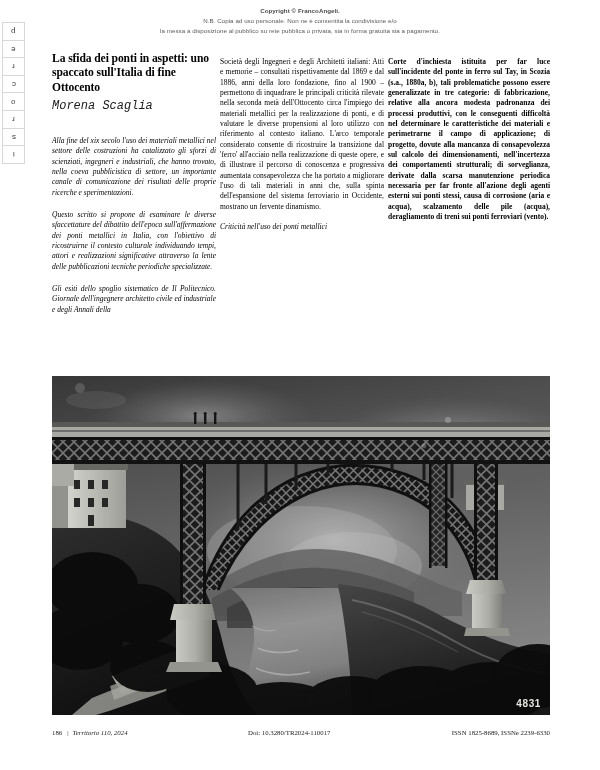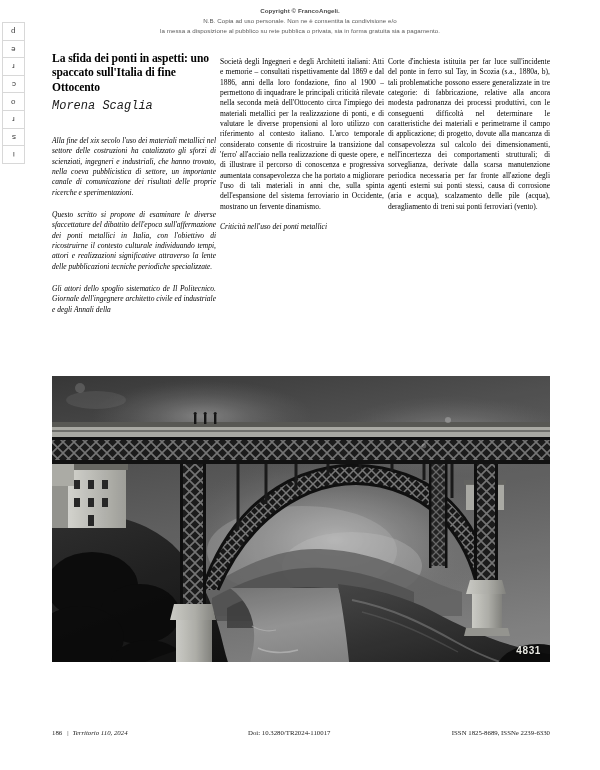--- a/index.html
+++ b/index.html
@@ -103,29 +103,29 @@
   .col .sub {
     font-style: italic;
     margin-top: 10px;
     margin-bottom: 0px;
     font-size: 7.5px;
   }
   .col .sub + p { margin-top: 0; }
 
   #col1 { left: 52px;  top: 136px; font-style: italic; }
   #col2 { left: 220px; top: 57px;  }
-  #col3 { left: 388px; top: 57px;  width: 162px; }
+  #col3 { left: 388px; top: 57px;  width: 162px; font-weight: bold; }
 
   
   .figure {
     position: absolute;
     left: 52px;
     top: 376px;
     width: 498px;
-    height: 286px;
+    height: 339px;
     overflow: hidden;
     background: #2b2b2b;
   }
   .figure svg { display: block; width: 498px; height: 339px; }
   .fig-number {
     position: absolute;
     right: 9px;
     bottom: 6px;
     font-family: "Liberation Sans", sans-serif;
     font-size: 10px;
@@ -200,21 +200,21 @@
 <div class="article">
 
   <div class="title-block">
     <h1 class="art-title">La sfida dei ponti in aspetti: uno spaccato sull'Italia di fine Ottocento</h1>
     <div class="art-author">Morena Scaglia</div>
   </div>
 
   <div class="col" id="col1">
     <p>Alla fine del xix secolo l'uso dei materiali metallici nel settore delle costruzioni ha catalizzato gli sforzi di scienziati, ingegneri e industriali, che hanno trovato, nella coeva pubblicistica di settore, un importante canale di comunicazione dei risultati delle proprie ricerche e sperimentazioni.</p>
     <p>Questo scritto si propone di esaminare le diverse sfaccettature del dibattito dell'epoca sull'affermazione dei ponti metallici in Italia, con l'obiettivo di ricostruirne il contesto culturale individuando tempi, attori e realizzazioni significative attraverso la lente delle pubblicazioni tecniche periodiche specializzate.</p>
-    <p>Gli attori dello spoglio sistematico de Il Politecnico. Giornale dell'ingegnere architetto civile ed industriale e degli Annali della</p>
+    <p>Gli esiti dello spoglio sistematico de Il Politecnico. Giornale dell'ingegnere architetto civile ed industriale e degli Annali della</p>
   </div>
 
   <div class="col" id="col2">
     <p>Società degli Ingegneri e degli Architetti italiani: Atti e memorie – consultati rispettivamente dal 1869 e dal 1886, anni della loro fondazione, fino al 1900 – permettono di inquadrare le principali criticità rilevate nella seconda metà dell'Ottocento circa l'impiego dei materiali metallici per la realizzazione di ponti, e di valutare le diverse propensioni al loro utilizzo con riferimento al contesto italiano. L'arco temporale considerato consente di ricostruire la transizione dal 'ferro' all'acciaio nella realizzazione di queste opere, e di illustrare il percorso di conoscenza e progressiva aumentata consapevolezza che ha portato a migliorare l'uso di tali materiali in anni che, sulla spinta dell'espansione del sistema ferroviario in Occidente, mostrano un fervente dinamismo.</p>
     <p class="sub">Criticità nell'uso dei ponti metallici</p>
   </div>
 
   <div class="col" id="col3">
     <p>Corte d'inchiesta istituita per far luce sull'incidente del ponte in ferro sul Tay, in Scozia (s.a., 1880a, b), tali problematiche possono essere generalizzate in tre categorie: di fabbricazione, relative alla ancora modesta padronanza dei processi produttivi, con le conseguenti difficoltà nel determinare le caratteristiche dei materiali e perimetrarne il campo di applicazione; di progetto, dovute alla mancanza di consapevolezza sul calcolo dei dimensionamenti, nell'incertezza dei comportamenti strutturali; di sorveglianza, derivate dalla scarsa manutenzione periodica necessaria per far fronte all'azione degli agenti esterni sui ponti stessi, causa di corrosione (aria e acqua), scalzamento delle pile (acqua), deragliamento di treni sui ponti ferroviari (vento).</p>
   </div>

